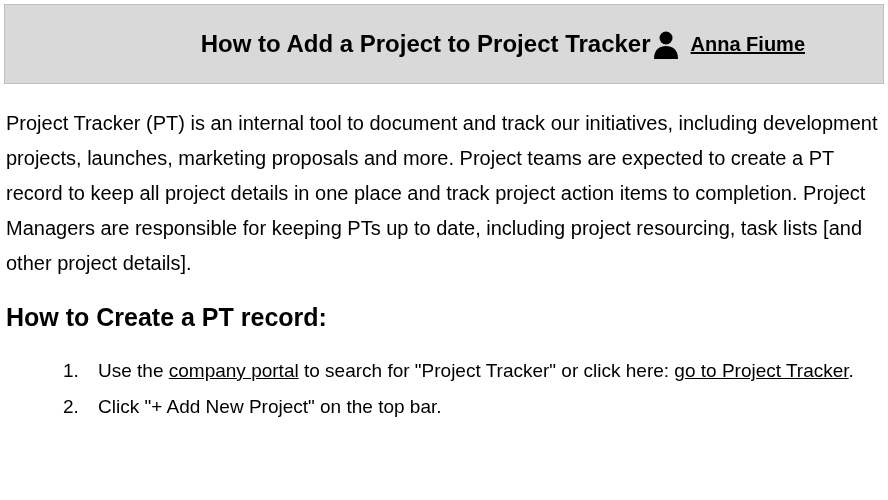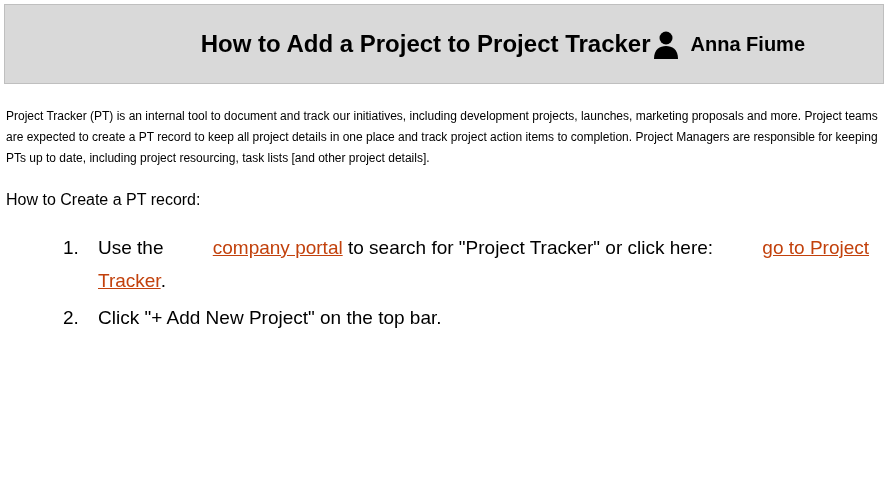--- a/index.html
+++ b/index.html
@@ -22,54 +22,54 @@
     }
     .page-title {
       font-size: 24px;
       font-weight: bold;
     }
     .author-block {
       display: flex;
       align-items: center;
       gap: 10px;
       margin-right: 60px;
+      text-decoration: underline;
     }
     .avatar-icon svg {
       display: block;
     }
     .author-name {
       font-size: 20px;
       font-weight: bold;
     }
     .content {
       padding: 18px 10px 0 6px;
     }
     .intro-para {
-      font-size: 12px;
+      font-size: 20px;
       line-height: 1.75;
     }
     .section-heading {
-      font-size: 16px;
-      font-weight: normal;
+      font-size: 25px;
+      font-weight: bold;
       margin-top: 22px;
     }
     .steps-list {
       margin-top: 22px;
       padding-left: 78px;
       font-size: 19px;
       line-height: 1.75;
     }
     .steps-list li {
       padding-left: 14px;
       margin-bottom: 3px;
     }
     a.inline-link {
-      color: #c2410c;
+      color: #000000;
       text-decoration: underline;
-      margin-left: 44px;
     }
   </style>
 </head>
 <body>
 
 <div class="header-bar">
   <div class="page-title">How to Add a Project to Project Tracker</div>
   <div class="author-block">
     <span class="avatar-icon">
       <svg width="30" height="30" viewBox="0 0 30 30">

